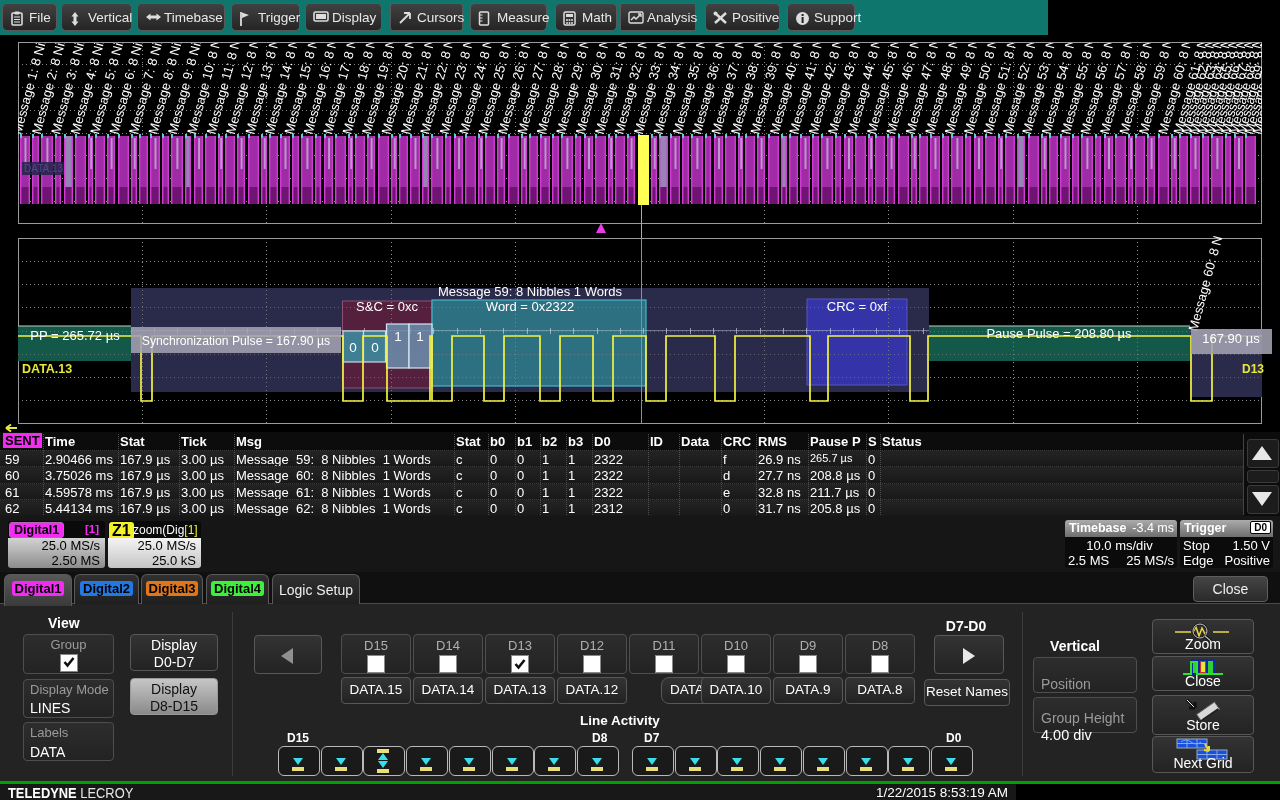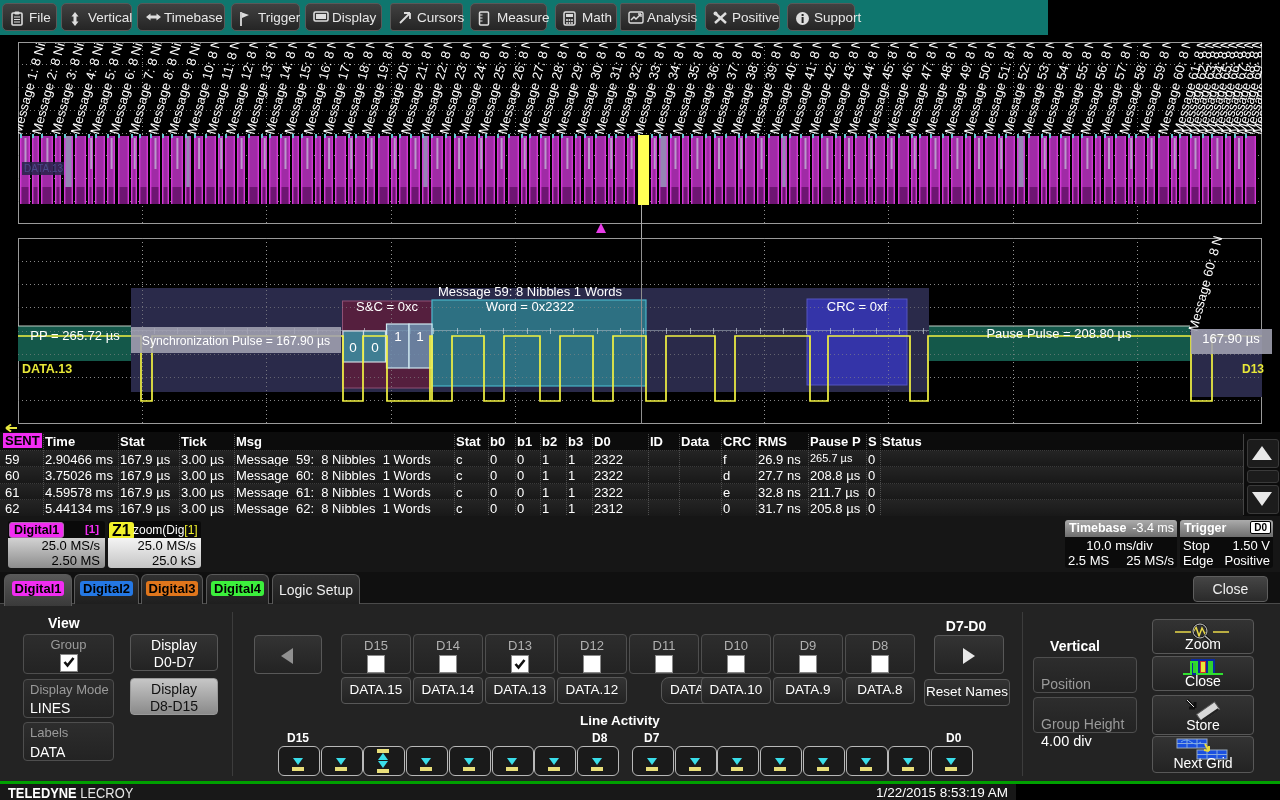--- a/index.html
+++ b/index.html
@@ -1234,21 +1234,21 @@
     <div style="position:absolute;left:930.9px;top:174px;width:40px;height:28px;background:#1a1a1a;border:1px solid #b8b8b8;border-radius:6px">
       <div style="position:absolute;left:14px;top:11px;width:0;height:0;border-left:5px solid transparent;border-right:5px solid transparent;border-top:7px solid #3adeea"></div>
       <div style="position:absolute;left:13px;top:20px;width:12px;height:3.5px;background:#e8de7a"></div>
     </div>
     <div style="position:absolute;left:1040px;top:66px;width:70px;text-align:center;color:#fff;font-weight:bold;font-size:14px">Vertical</div>
     <div style="position:absolute;left:1033px;top:85px;width:102px;height:34px;background:linear-gradient(#2d2d2d,#232323);border:1px solid #4e4e4e;border-radius:4px">
       <div style="color:#9a9a9a;font-size:14px;margin:18px 0 0 7px">Position</div>
       <div style="color:#fff;font-size:19px;margin:1px 0 0 7px">350 mdiv</div>
     </div>
     <div style="position:absolute;left:1033px;top:125px;width:102px;height:34px;background:linear-gradient(#2d2d2d,#232323);border:1px solid #4e4e4e;border-radius:4px">
-      <div style="color:#9a9a9a;font-size:14px;margin:18px 0 0 7px">Group Height</div>
+      <div style="color:#9a9a9a;font-size:14px;margin:12px 0 0 7px">Group Height</div>
       <div style="color:#fff;font-size:14.5px;margin:1px 0 0 7px">4.00 div</div>
     </div>
     <div style="position:absolute;left:1152px;top:47px;width:100px;height:33px;background:linear-gradient(#333,#232323);border:1px solid #585858;border-radius:4px">
       <svg width="60" height="18" style="position:absolute;left:20px;top:3px">
         <path d="M2,9 h16 M40,9 h16" stroke="#e8d84a" stroke-width="1.5"></path>
         <path d="M20,9 l3,-5 3,9 3,-8 3,6 2,-2" stroke="#e8d84a" stroke-width="1.5" fill="none"></path>
         <circle cx="27" cy="8" r="7" fill="none" stroke="#111" stroke-width="2"></circle>
         <circle cx="27" cy="8" r="7" fill="none" stroke="#cfcfcf" stroke-width="1"></circle>
         <path d="M32,13 l7,6" stroke="#111" stroke-width="3.5"></path>
         <path d="M32,13 l7,6" stroke="#bbb" stroke-width="1.2"></path>

